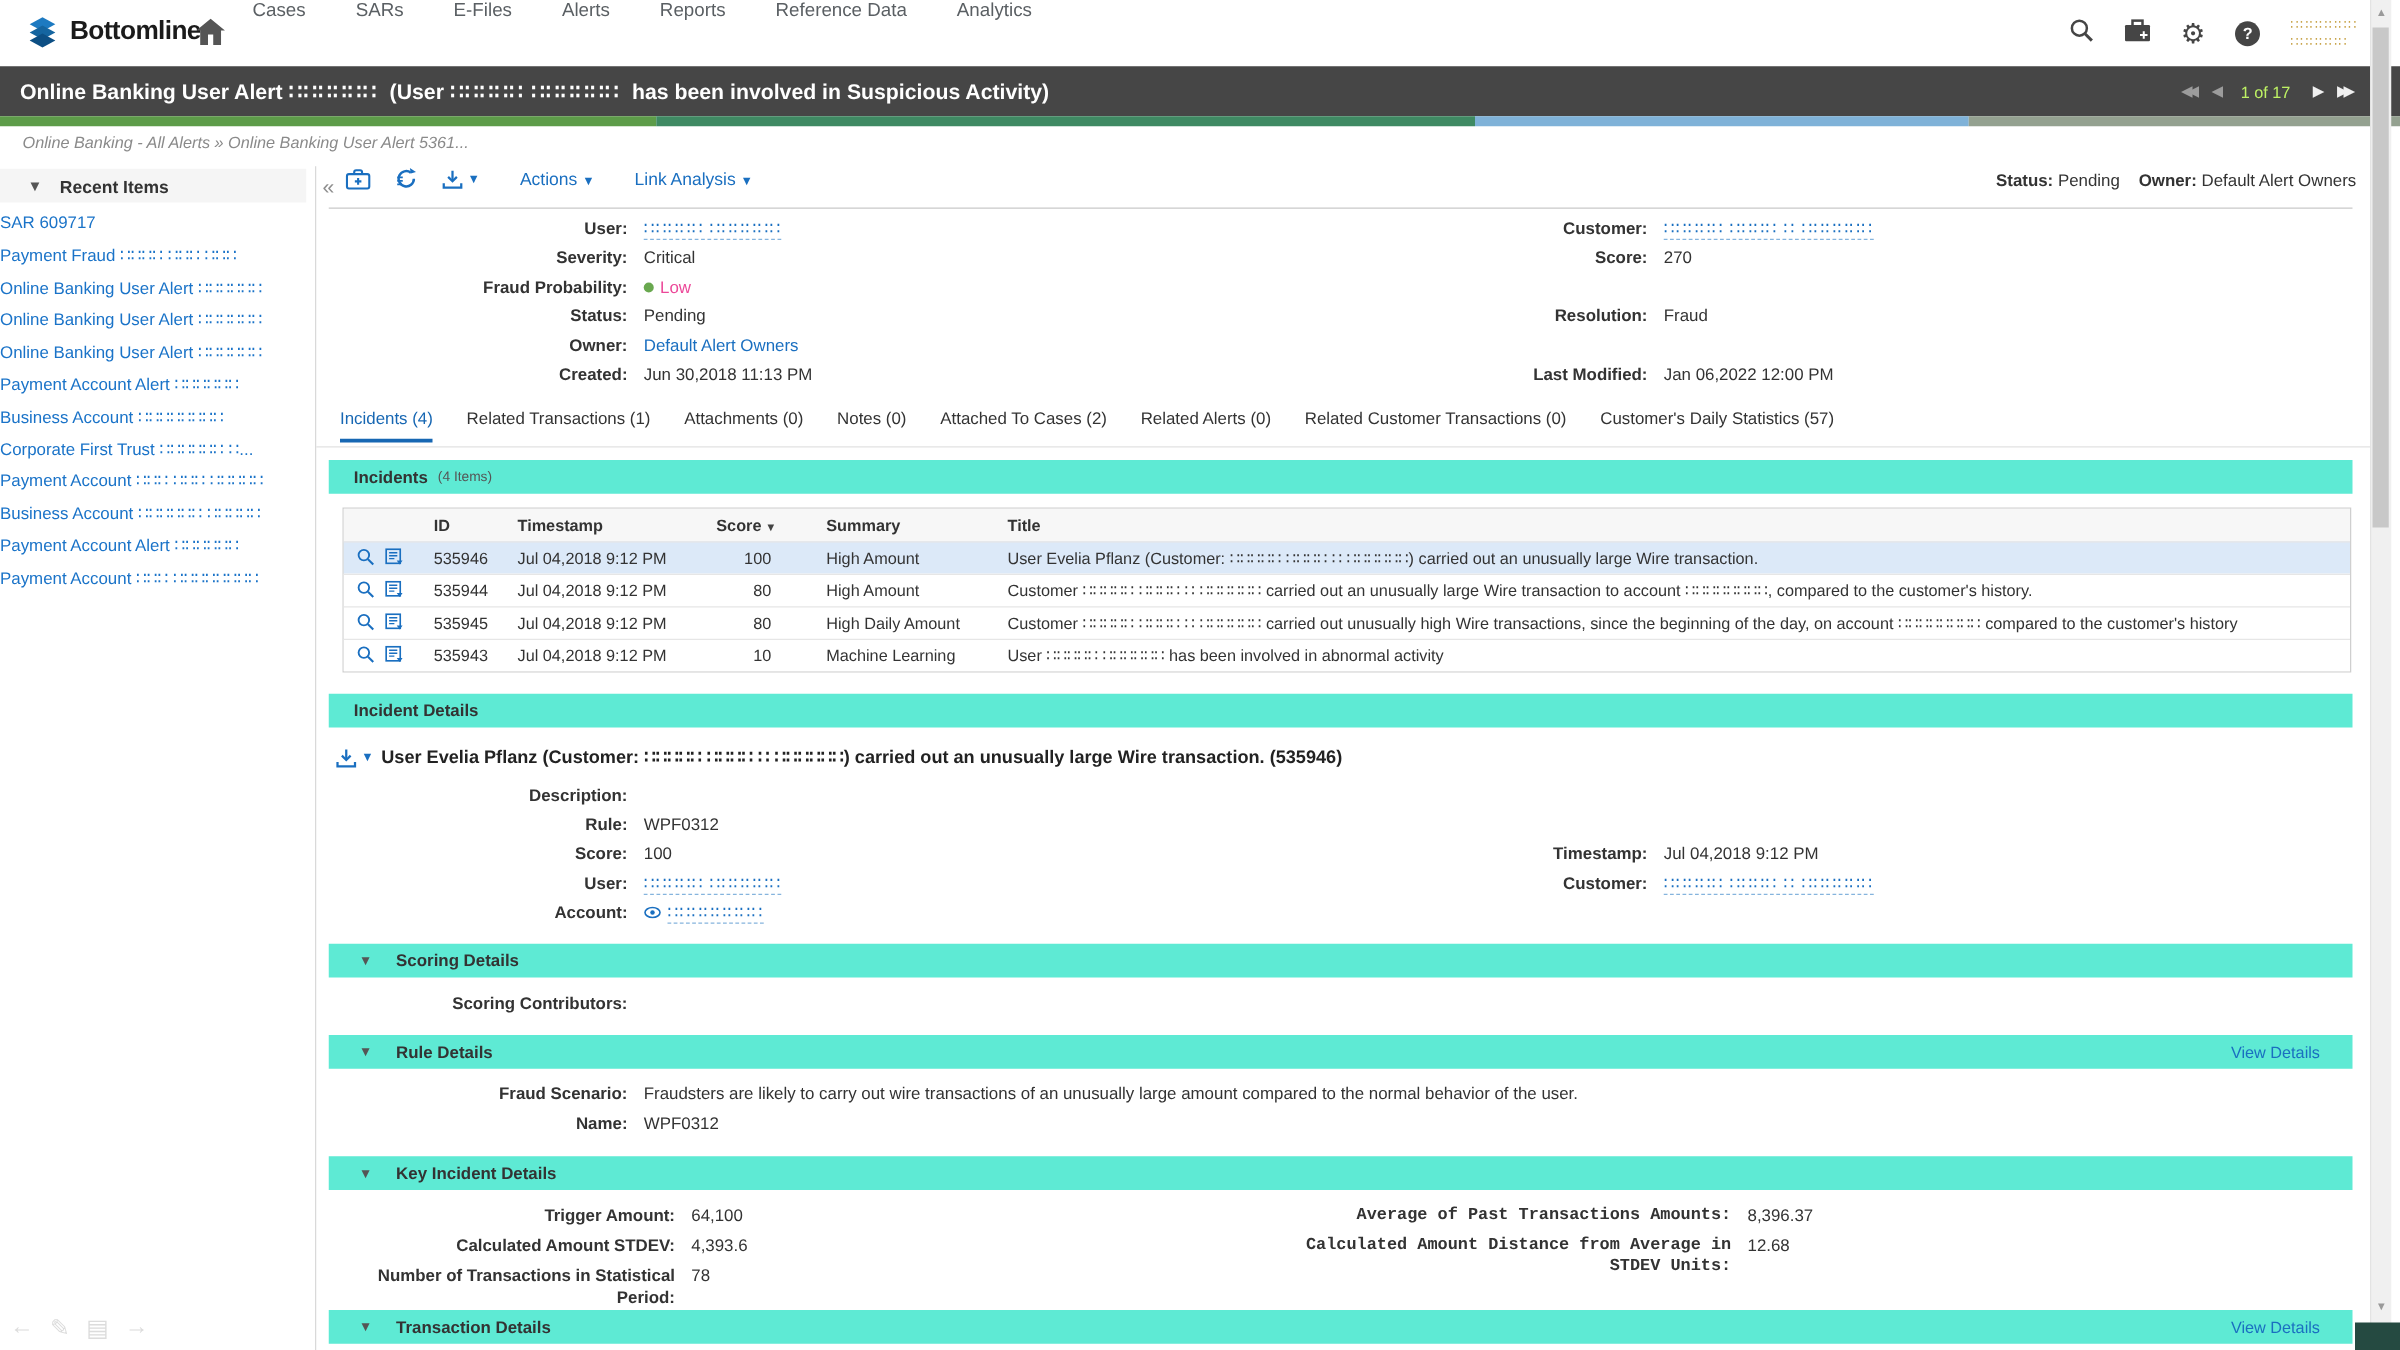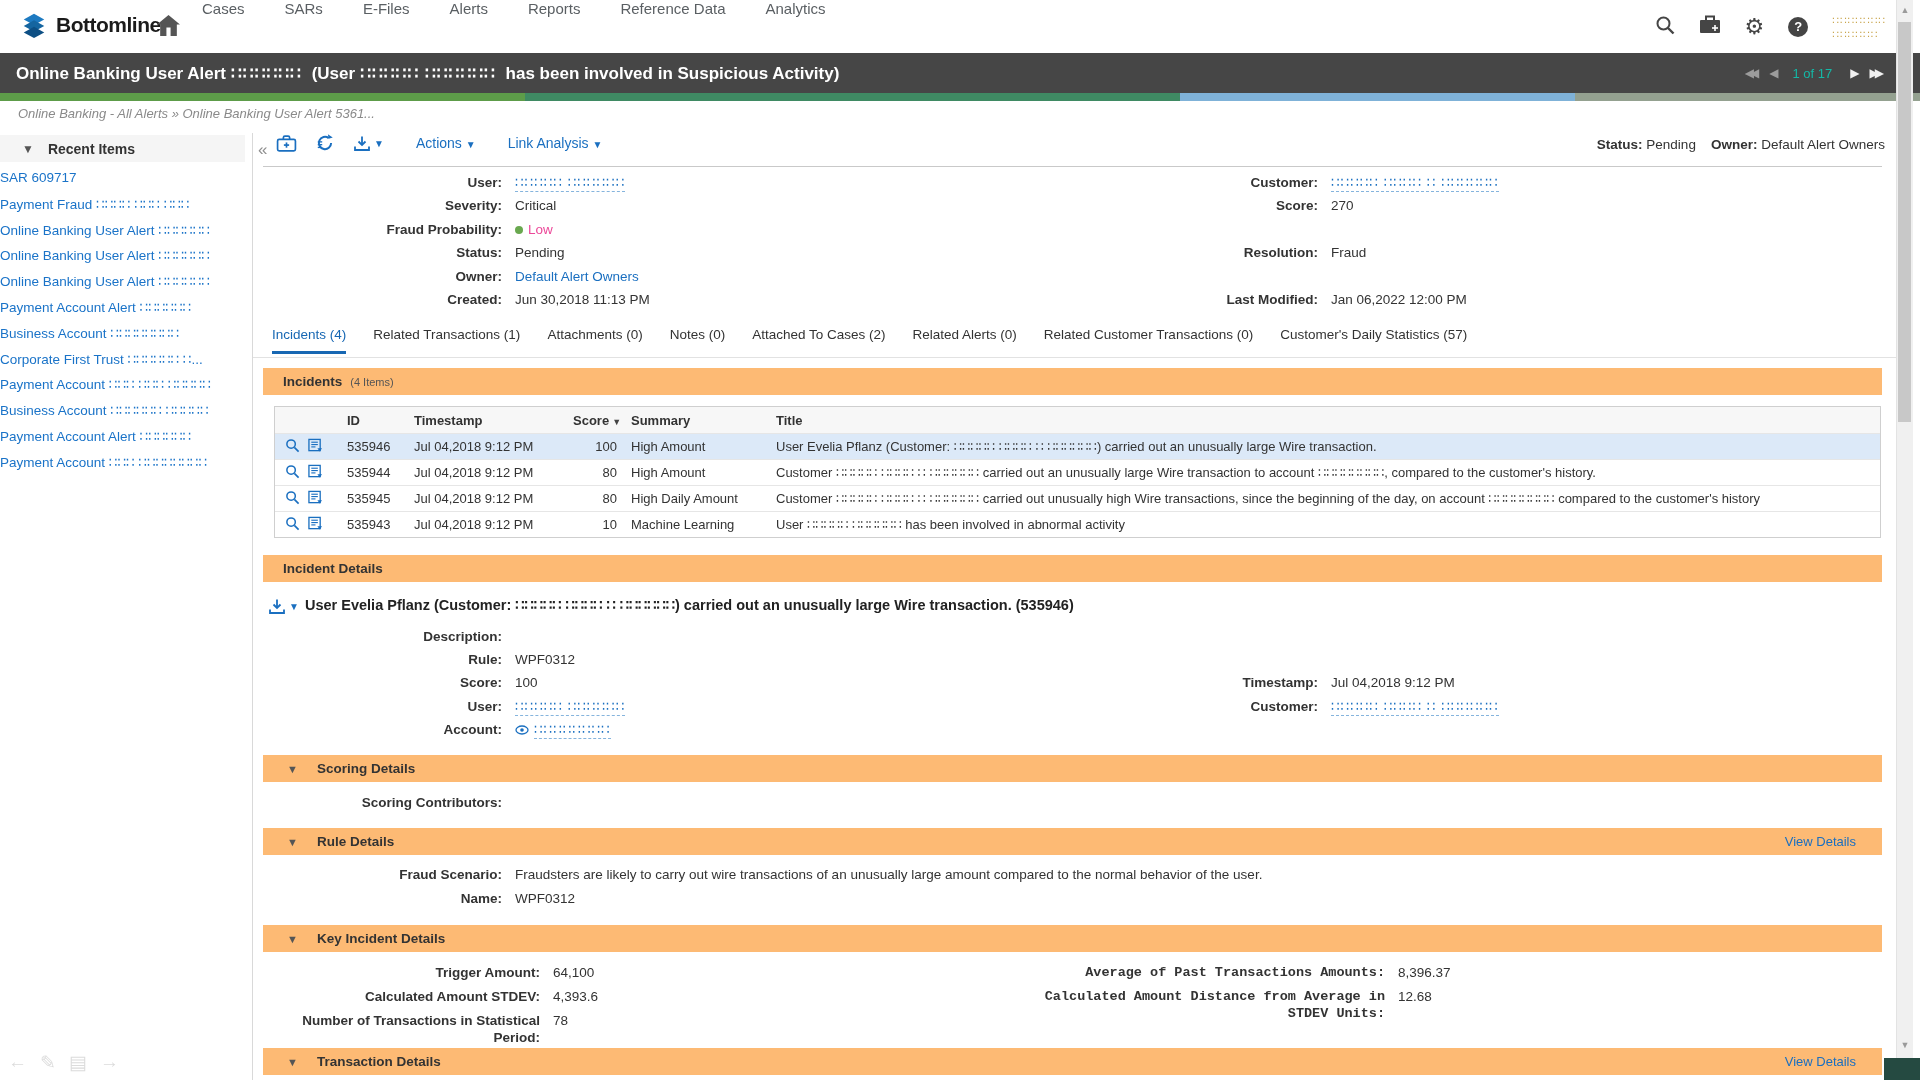--- a/index.html
+++ b/index.html
@@ -21,21 +21,21 @@
   .navuser { font-size:10.5px; color:#c8a44a; line-height:14px; text-align:left; }
 
   
   .titlebar { position:absolute; top:53px; left:0; width:1920px; height:40px; background:#464646;
     color:#fff; display:flex; align-items:center; padding-left:16px; }
   .titletext { font-size:17px; font-weight:bold; white-space:nowrap; }
   .titletext span { margin-right:5px; }
   .pager { position:absolute; right:40px; top:0; height:40px; display:flex; align-items:center; gap:14px; }
   .pgbtn { font-size:12px; letter-spacing:-4px; cursor:pointer; }
   .pg-dis { color:#9c9c9c; } .pg-en { color:#f0f0f0; }
-  .pagertext { font-size:13px; color:#14b8a6; letter-spacing:0; margin:0 4px; }
+  .pagertext { font-size:13px; color:#bef264; letter-spacing:0; margin:0 4px; }
 
   
   .strip { position:absolute; top:93px; left:0; width:1920px; height:8px; display:flex; }
 
   .breadcrumb { position:absolute; top:106px; left:18px; font-size:13px; font-style:italic; color:#8a8a8a; }
 
   
   .sb-head { position:absolute; top:135px; left:0; width:245px; height:27px; background:#f5f5f5;
     display:flex; align-items:center; }
   .sb-caret { margin-left:22px; color:#555; font-size:12px; }
@@ -68,38 +68,38 @@
   .dot { display:inline-block; width:8px; height:8px; border-radius:50%; background:#69a84f; margin-right:5px; }
   .lowtxt { color:#ec4899; }
 
   
   .tabs { position:absolute; top:327px; left:272px; display:flex; gap:27px; }
   .tab { font-size:13.5px; color:#333; padding-bottom:9px; cursor:pointer; white-space:nowrap; }
   .tab.active { color:#1767b3; border-bottom:3px solid #1767b3; }
   .tabline { position:absolute; top:357px; left:253px; width:1643px; height:1px; background:#e2e2e2; }
 
   
-  .bar { position:absolute; left:263px; width:1619px; height:27px; background:#fdba74;
+  .bar { position:absolute; left:263px; width:1619px; height:27px; background:#5eead4;
     display:flex; align-items:center; }
   .bar .bcaret { margin-left:24px; font-size:11px; color:#555; cursor:pointer; }
   .bar .btitle { margin-left:19px; font-size:13.5px; font-weight:bold; color:#333; }
   .bar .btitle.noarrow { margin-left:20px; }
   .bar .bcount { margin-left:8px; font-size:11px; color:#555; }
   .bar .bview { margin-left:auto; margin-right:26px; font-size:13px; color:#1a6fc0; cursor:pointer; }
 
   
   .tbl { position:absolute; top:406px; left:274px; width:1607px; border:1px solid #cfcfcf; font-size:13px; }
   .trow { display:flex; height:26px; align-items:center; border-top:1px solid #e6e6e6; background:#fff; }
   .trow.head { background:#f7f7f7; border-top:none; font-weight:bold; }
   .trow.sel { background:#dce9f8; }
   .tc { padding-left:8px; white-space:nowrap; overflow:hidden; }
   .c0 { width:64px; display:flex; gap:8px; align-items:center; padding-left:10px; }
   .c1 { width:67px; } .c2 { width:167px; }
   .c3 { width:50px; text-align:right; padding-right:6px; padding-left:0; }
-  .c4 { width:143px; } .c5 { flex:1; padding-left:10px; }
+  .c4 { width:143px;margin-left:30px; } .c5 { flex:1; padding-left:10px; }
   .sortarr { font-size:9px; color:#444; margin-left:3px; }
 
   .dl-ic { display:flex; align-items:center; gap:3px; cursor:pointer; }
   .inctitle { position:absolute; left:305px; top:597px; font-size:14.5px; font-weight:bold; color:#222; white-space:nowrap; }
 
   
   .frow.kl { left:263px; } .frow.kr { left:1040px; }
   .frow.kl .fl { width:277px; } .frow.kr .fl { width:345px;font-family:Liberation Mono, monospace; }
 
   

